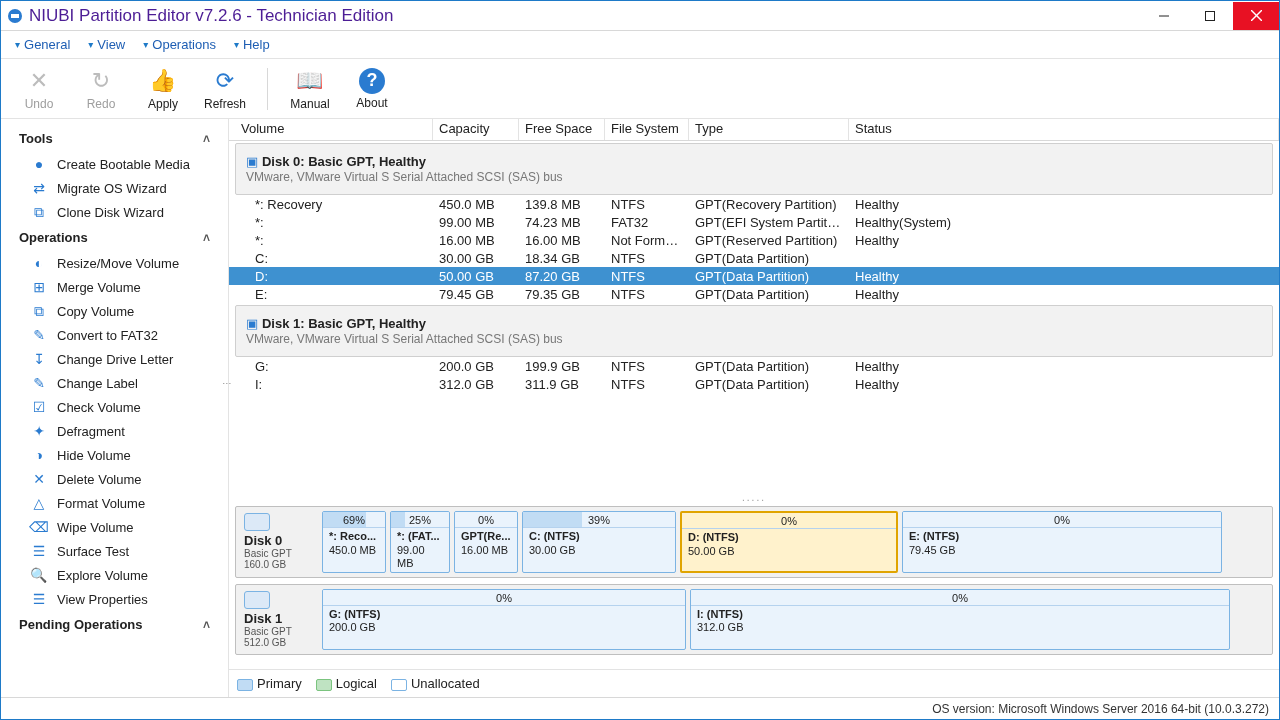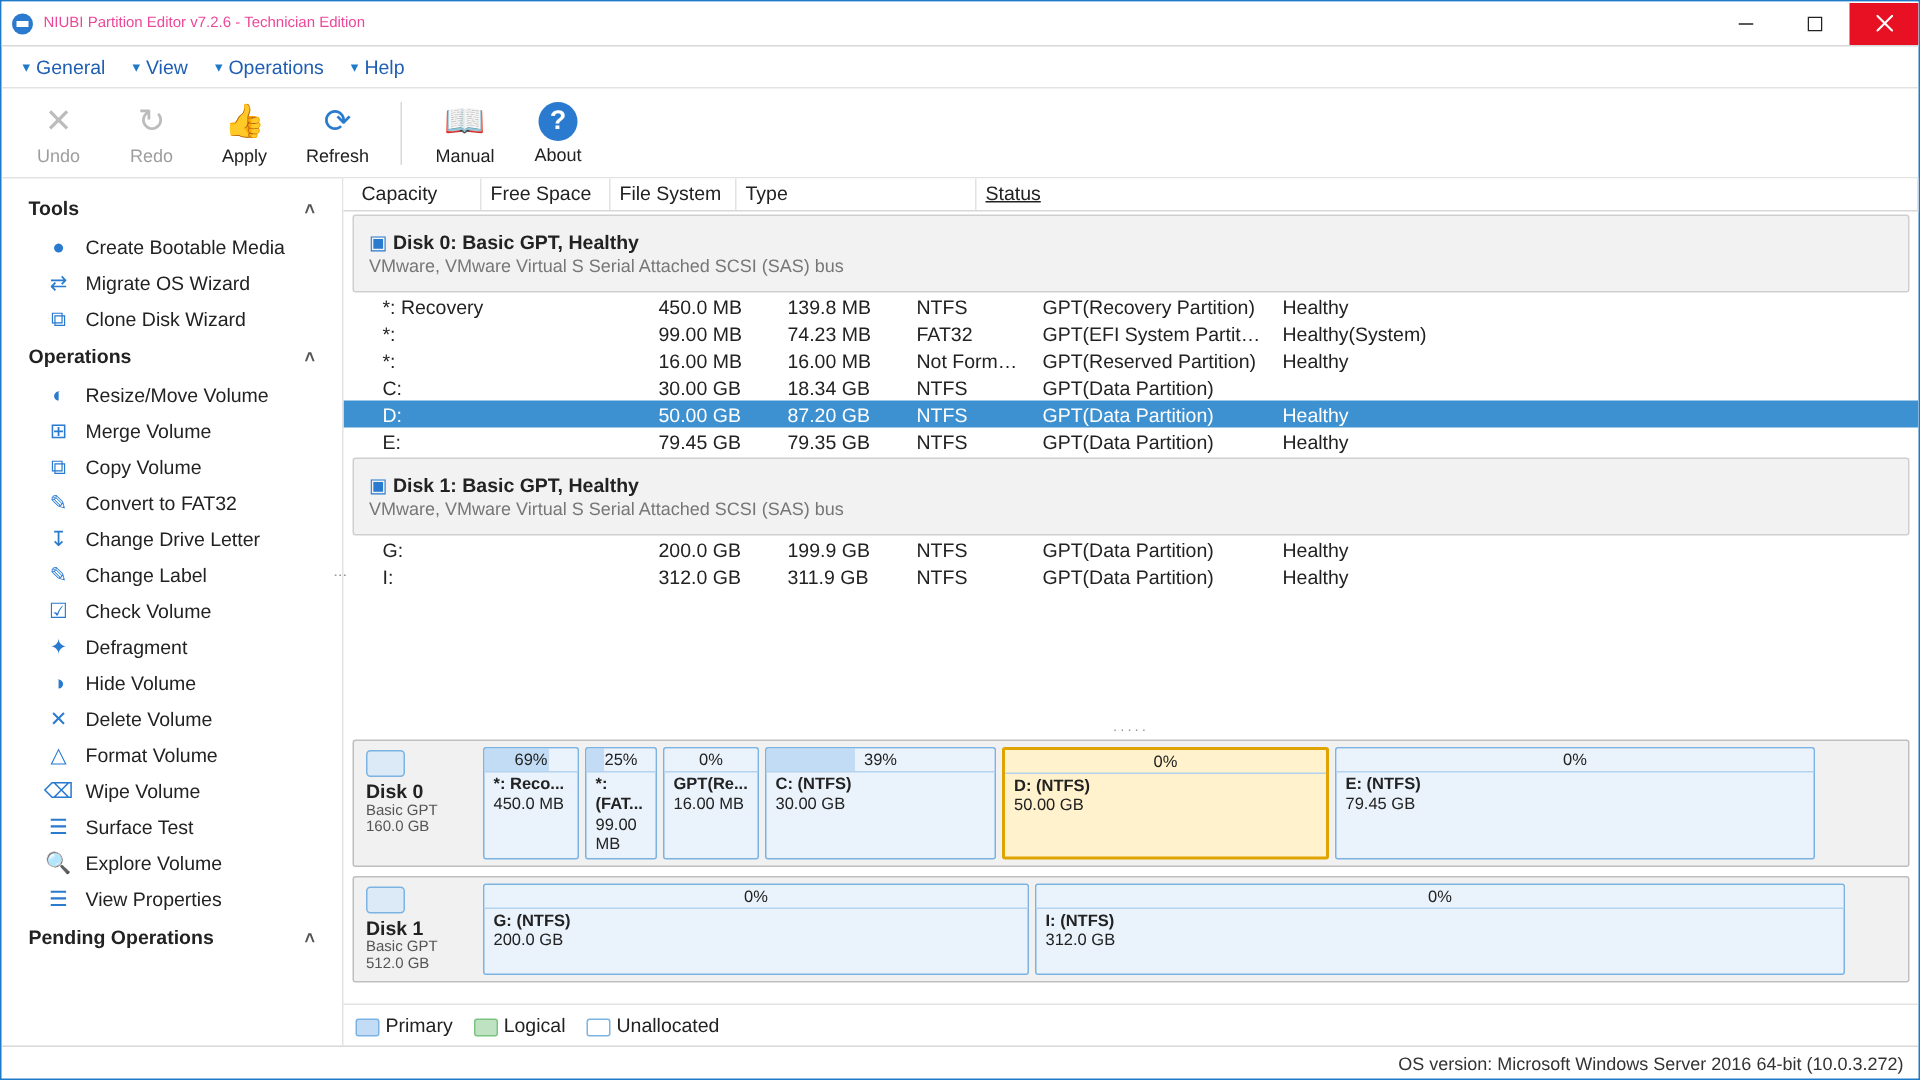--- a/index.html
+++ b/index.html
@@ -1,19 +1,19 @@
 <!DOCTYPE html>
 <html><head>
 <meta charset="utf-8">
 <style>
 * { box-sizing: border-box; margin: 0; padding: 0; font-family: "Segoe UI", Tahoma, sans-serif; }
 body { width: 1280px; height: 720px; background: #fff; overflow: hidden; border: 1px solid #1e7ac8; display: flex; flex-direction: column; font-size: 13px; color: #222; }
 .titlebar { height: 30px; background: #fff; display: flex; align-items: center; padding: 0 0 0 6px; border-bottom: 1px solid #d8d8d8; }
 .titlebar .app-icon { width: 16px; height: 16px; margin-right: 6px; }
-.titlebar .title { color: #ec4899; font-size: 10px; }
+.titlebar .title { color: #4c1d95; font-size: 17px; }
 .titlebar .spacer { flex: 1; }
 .titlebar .wbtn { width: 46px; height: 28px; display: flex; align-items: center; justify-content: center; }
 .titlebar .wbtn.close { background: #e81123; }
 .menubar { height: 28px; display: flex; align-items: center; gap: 18px; padding: 0 14px; border-bottom: 1px solid #e3e3e3; }
 .menubar .mitem { display: flex; align-items: center; gap: 4px; color: #1e5eb3; cursor: pointer; }
 .menubar .mitem .chev { color: #1e7ac8; font-size: 10px; }
 .toolbar { height: 60px; display: flex; align-items: center; gap: 14px; padding: 4px 14px; border-bottom: 1px solid #e3e3e3; }
 .toolbar .tbtn { display: flex; flex-direction: column; align-items: center; gap: 2px; width: 48px; cursor: pointer; }
 .toolbar .tbtn .ico { width: 28px; height: 28px; display: flex; align-items: center; justify-content: center; color: #2a7bd0; font-size: 22px; }
 .toolbar .tbtn.disabled { color: #9e9e9e; }
@@ -27,21 +27,21 @@
 .side-item { display: flex; align-items: center; gap: 10px; padding: 4px 18px 4px 30px; cursor: pointer; }
 .side-item .sico { width: 16px; height: 16px; display:flex; align-items:center; justify-content:center; color:#2a7bd0; font-size:14px; }
 .main { flex: 1; display: flex; flex-direction: column; min-width: 0; position: relative; }
 .cols { display: flex; height: 22px; border-bottom: 1px solid #d8d8d8; background: #fff; padding-left: 6px; }
 .cols .col { border-right: 1px solid #e3e3e3; padding: 2px 6px; font-size: 13px; }
 .col-vol { width: 198px; }
 .col-cap { width: 86px; }
 .col-free { width: 86px; }
 .col-fs { width: 84px; }
 .col-type { width: 160px; }
-.col-status { flex: 1; text-decoration: underline; }
+.col-status { flex: 1; }
 .volumes { flex: 1; overflow-y: auto; }
 .disk-head { background: #f2f2f2; border: 1px solid #cfcfcf; margin: 2px 6px 0 6px; padding: 10px 10px; border-radius: 2px; }
 .disk-head .dname { font-weight: 600; }
 .disk-head .dsub { color: #777; font-size: 12px; }
 .vrow { display: flex; padding: 0 6px; height: 18px; align-items: center; }
 .vrow.sel { background: #3e91d0; color: #fff; }
 .vrow .c { padding: 0 6px; overflow: hidden; text-overflow: ellipsis; white-space: nowrap; }
 .vrow .c.vol { width: 198px; padding-left: 20px; }
 .vrow .c.cap { width: 86px; }
 .vrow .c.free { width: 86px; }
@@ -233,20 +233,21 @@
       </div>
     <div class="section-h">
         <span>Pending Operations</span>
         <span class="caret">˄</span>
       </div>
   </div>
 
   <div class="main">
     <div class="drag-dots">⋮</div>
     <div class="cols">
+      <div class="col col-vol">Volume</div>
       <div class="col col-cap">Capacity</div>
       <div class="col col-free">Free Space</div>
       <div class="col col-fs">File System</div>
       <div class="col col-type">Type</div>
       <div class="col col-status">Status</div>
     </div>
     <div class="volumes" id="volumes">
         <div class="disk-head">
        <span style="color:#2a7bd0;">▣</span>
        <span class="dname">Disk 0: Basic GPT, Healthy</span><br>
@@ -328,21 +329,21 @@
          <div class="dico"></div>
          <span class="dlabel">Disk 0</span>
          <span class="dsub">Basic GPT</span>
          <span class="dsub">160.0 GB</span>
        </div>
        <div class="partwrap">
             <div class="part" style="width:64px;--pct:69%;">
        <div class="bar">69%</div>
        <div class="ptxt"><b>*: Reco...</b><br>450.0 MB</div>
      </div>
-            <div class="part" style="width:48px;--pct:25%;">
+            <div class="part" style="width:60px;--pct:25%;">
        <div class="bar">25%</div>
        <div class="ptxt"><b>*: (FAT...</b><br>99.00 MB</div>
      </div>
             <div class="part" style="width:64px;--pct:0%;">
        <div class="bar">0%</div>
        <div class="ptxt"><b>GPT(Re...</b><br>16.00 MB</div>
      </div>
             <div class="part" style="width:154px;--pct:39%;">
        <div class="bar">39%</div>
        <div class="ptxt"><b>C: (NTFS)</b><br>30.00 GB</div>

